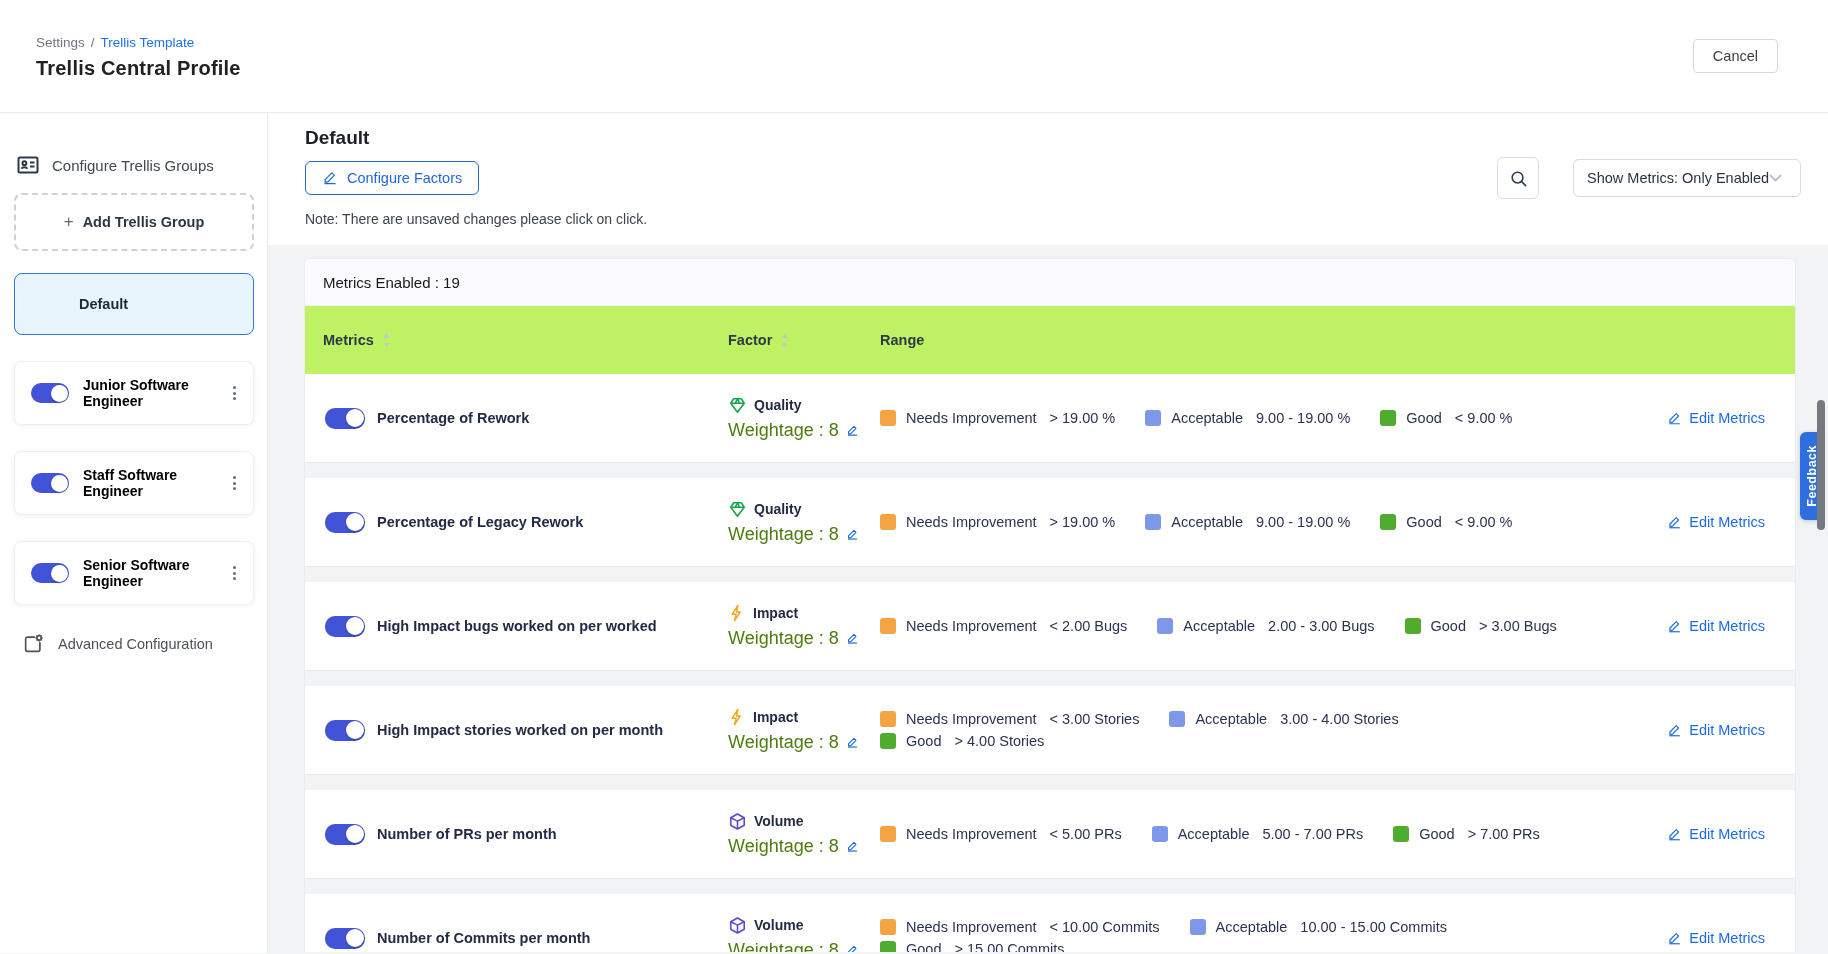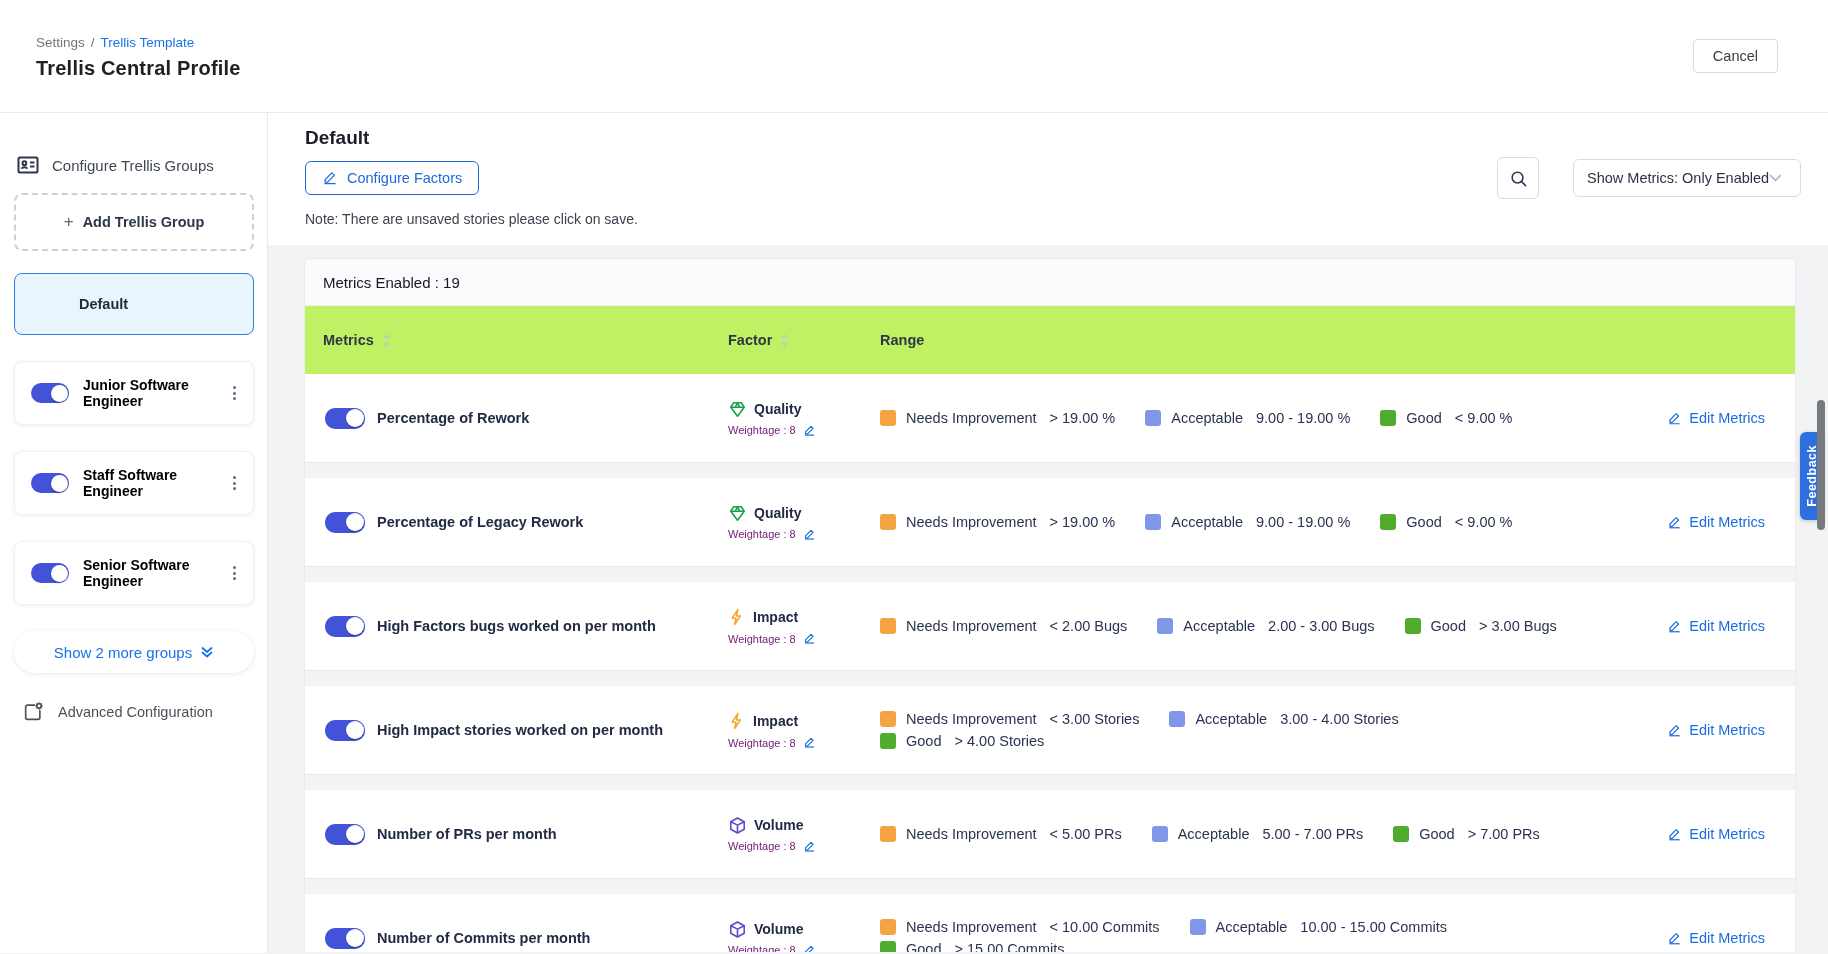--- a/index.html
+++ b/index.html
@@ -90,21 +90,21 @@
   .th{ display:flex; align-items:center; gap:8px; font-size:14.5px; font-weight:700; color:#2f3746; cursor:pointer;}
   .th.no-sort{ cursor:default; }
   .metric-row{ height:88px; background:#fff; }
   .row-gap{ height:16px; background:#f1f3f5; border-top:1px solid #e5e7ea; }
   .cell-metric{ display:flex; align-items:center; }
   .cell-metric .switch{ margin-left:2px; width:40px; height:21px;}
   .cell-metric .switch .knob{ width:18px; height:18px; top:1.5px; right:1.5px;}
   .metric-name{ margin-left:12px; font-size:14.5px; font-weight:700; color:#232a45; }
   .cell-factor .f-line1{ display:flex; align-items:center; gap:7px; }
   .factor-name{ font-size:14px; font-weight:700; color:#232a45; }
-  .f-line2{ margin-top:5px; display:flex; align-items:center; gap:7px; font-size:11px; color:#701a75;}
+  .f-line2{ margin-top:5px; display:flex; align-items:center; gap:7px; font-size:18px; color:#4d7c0f;}
   .pencil-link{ color:#1c6ce0; cursor:pointer; display:inline-flex; }
   .cell-range{ display:flex; flex-wrap:wrap; column-gap:30px; row-gap:6px; align-items:center; padding-right:10px;}
   .range-group{ display:flex; align-items:center; gap:10px; white-space:nowrap; }
   .swatch{ width:16px; height:16px; border-radius:3px; flex:none; }
   .range-level{ font-size:14.5px; color:#2a3352; }
   .range-value{ font-size:14.5px; color:#2a3352; margin-left:3px; }
   .cell-edit{ display:flex; justify-content:flex-end; padding-right:30px; }
   .edit-link{ display:flex; align-items:center; gap:7px; color:#1c6ce0; font-size:14.5px; cursor:pointer;}
 
   
@@ -191,29 +191,20 @@
           </span>
     <span class="glabel">Senior Software Engineer</span>
     <span class="kebab">
             <i></i>
             <i></i>
             <i></i>
           </span>
   </div>
 </div>
 
-    <div class="show-more">
-      <span>Show 2 more groups</span>
-      <span>
-        <svg width="14" height="14" viewBox="0 0 14 14" fill="none" stroke="#1a73e8" stroke-width="1.8" stroke-linecap="round" stroke-linejoin="round">
-          <path d="M2.5 3l4.5 4 4.5-4"></path>
-            <path d="M2.5 7.5l4.5 4 4.5-4"></path>
-        </svg>
-      </span>
-    </div>
 
     <div class="advanced">
       <span>
         <svg width="22" height="22" viewBox="0 0 24 24" fill="none" stroke="#4a5158" stroke-width="1.8" stroke-linecap="round">
           <path d="M13.5 4.5H6a2 2 0 0 0-2 2V18a2 2 0 0 0 2 2h11.5a2 2 0 0 0 2-2v-7.5"></path>
           <circle cx="18.6" cy="5.4" r="2.4"></circle>
           <path d="M18.6 1.8v1.2M18.6 7.8V9M15 5.4h1.2M21 5.4h1.2M16.2 3l.8.8M20.2 7l.8.8M21 3l-.8.8M17 7l-.8.8" stroke-width="1.3"></path>
         </svg>
       </span>
       <span class="txt">Advanced Configuration</span>
@@ -245,21 +236,21 @@
           <div class="select-box">
             <span>Show Metrics: Only Enabled</span>
             <span>
               <svg width="13" height="9" viewBox="0 0 13 9" fill="none" stroke="#b9bfca" stroke-width="1.8" stroke-linecap="round">
                 <path d="M1.5 1.5l5 5 5-5"></path>
               </svg>
             </span>
           </div>
         </div>
       </div>
-      <div class="note">Note: There are unsaved stories please click on save.</div>
+      <div class="note">Note: There are unsaved changes please click on click.</div>
     </section>
 
     <section class="table-card">
       <div class="metrics-enabled-bar">Metrics Enabled : 19</div>
 
       <div class="thead grid-cols">
         <div class="th">
           <span>Metrics</span>
           <span>
             <svg width="9" height="15" viewBox="0 0 10 17" fill="#c2c6cf">
@@ -398,21 +389,21 @@
       </span>
     </div>
   </div>
   <div class="row-gap"></div>
 
   <div class="metric-row grid-cols">
     <div class="cell-metric">
       <span class="switch">
                 <span class="knob"></span>
               </span>
-      <span class="metric-name">High Factors bugs worked on per month</span>
+      <span class="metric-name">High Impact bugs worked on per worked</span>
     </div>
     <div class="cell-factor">
       <div class="f-line1">
         <span>
                   <svg width="18" height="20" viewBox="0 0 24 24" fill="none" stroke="#f5a623" stroke-width="2" stroke-linejoin="round">
                     <path d="M13.2 2L5.5 13.5h5.3L8.8 22l7.7-11.5h-5.3z"></path>
                   </svg>
                 </span>
         <span class="factor-name">Impact</span>
       </div>

